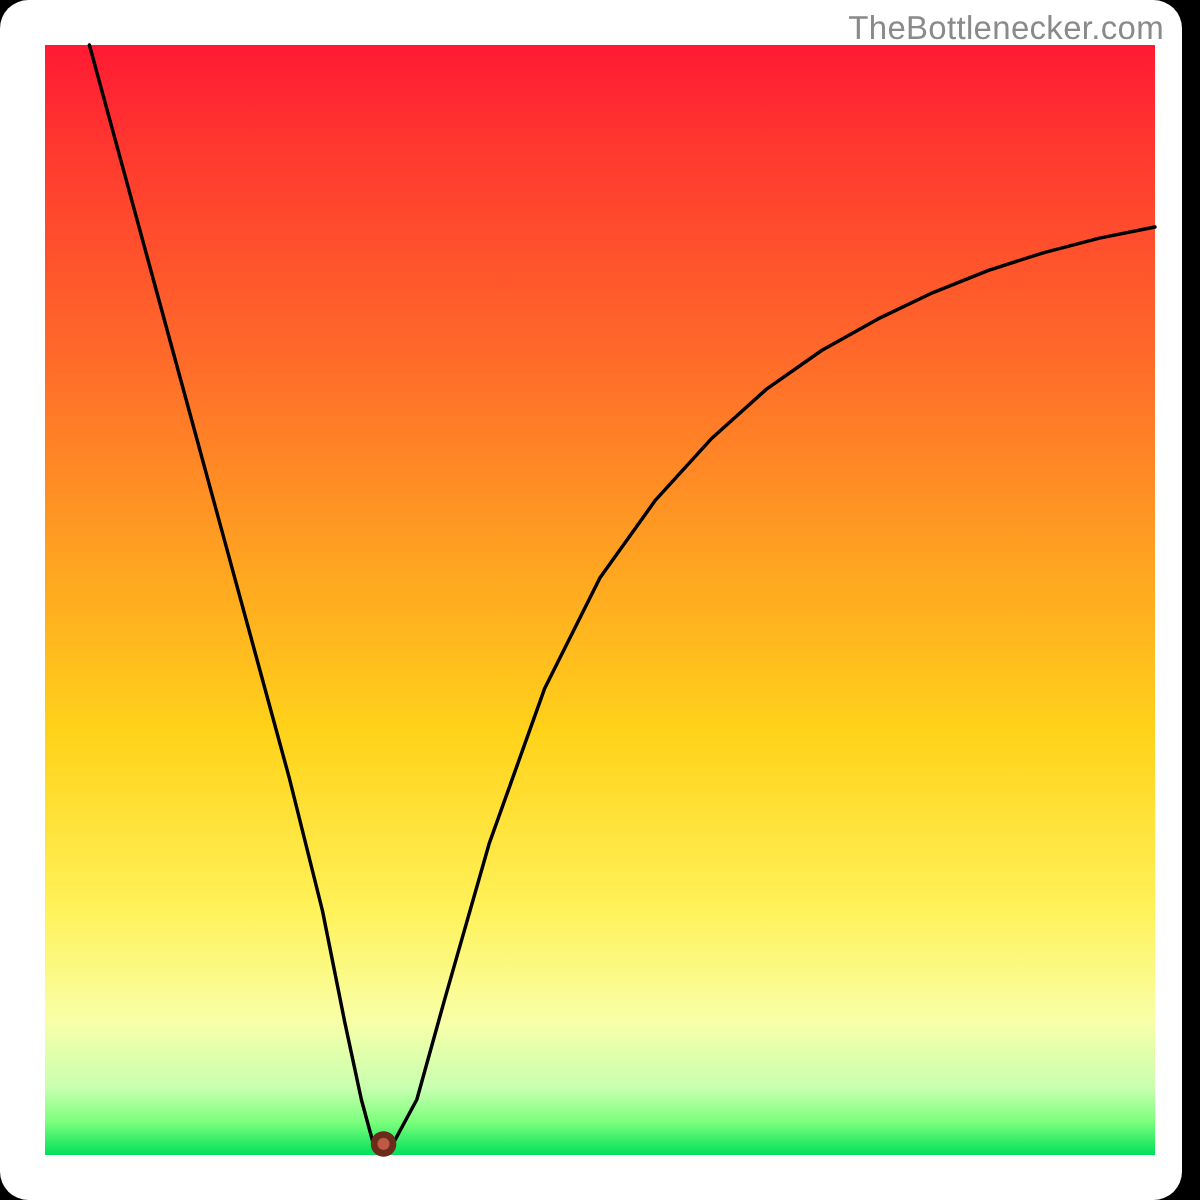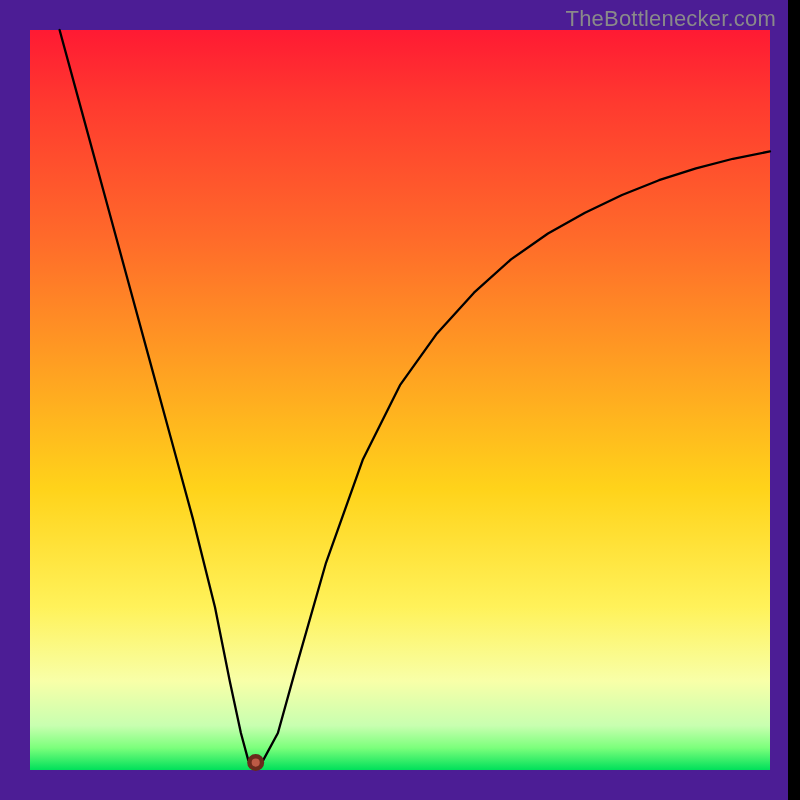--- a/index.html
+++ b/index.html
@@ -8,21 +8,22 @@
     width: 800px;
     height: 800px;
     background: #000;
     font-family: Arial, Helvetica, sans-serif;
     overflow: hidden;
   }
   .frame {
     position: relative;
     width: 788px;
     height: 800px;
-    background: #4c1d95;
+    background: #ffffff;
+    border-radius: 19px;
   }
   .plot-area {
     position: absolute;
     left: 30px;
     top: 30px;
     width: 740px;
     height: 740px;
     
     background: linear-gradient(
       to bottom,

